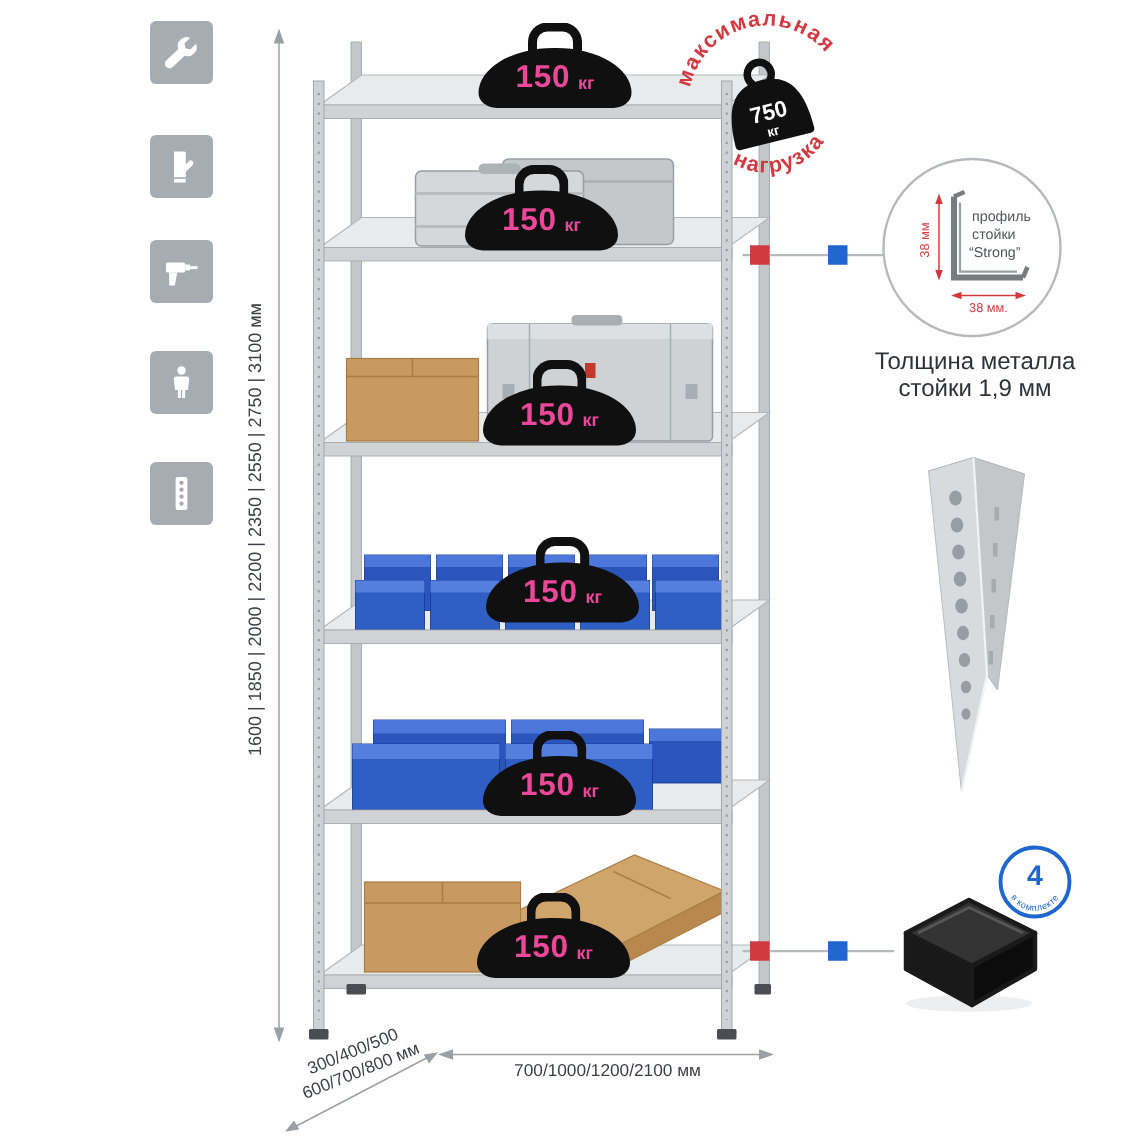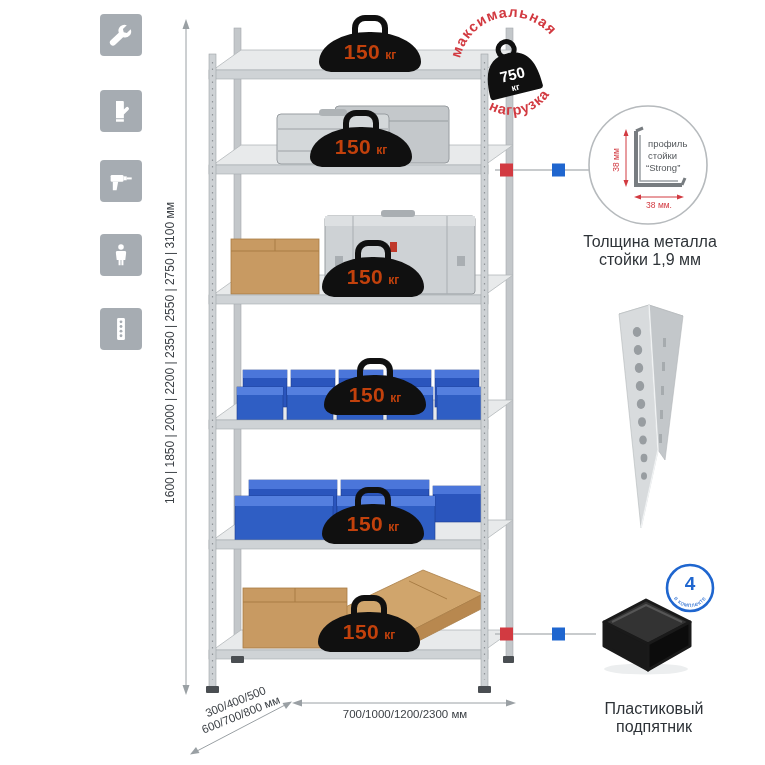--- a/index.html
+++ b/index.html
@@ -9,21 +9,21 @@
   .tool-icon{position:absolute;left:100px;width:42px;height:42px;background:#a6acb2;
              border-radius:4px;display:flex;align-items:center;justify-content:center;}
   
   .rack-svg{position:absolute;left:185px;top:10px;width:330px;height:700px;z-index:2;}
   .lines-layer{position:absolute;left:0;top:0;width:765px;height:765px;z-index:4;pointer-events:none;}
   
   .load-badge{position:absolute;z-index:6;display:flex;flex-direction:column;align-items:center;width:110px;}
   .lb-handle{width:24px;height:14px;border:6px solid #101010;border-bottom:none;border-radius:13px 13px 0 0;}
   .lb-body{margin-top:-3px;width:102px;height:40px;background:#101010;
            border-radius:50px 50px 12px 12px / 30px 30px 10px 10px;
-           display:flex;align-items:center;justify-content:center;gap:5px;color:#c2410c;}
+           display:flex;align-items:center;justify-content:center;gap:5px;color:#ec4899;}
   .lb-value{font-size:21px;font-weight:bold;letter-spacing:.5px;}
   .lb-unit{font-size:12px;font-weight:bold;margin-top:6px;}
   
   .stamp{position:absolute;left:444px;top:2px;width:134px;height:134px;transform:rotate(-14deg);z-index:7;}
   
   .height-label{position:absolute;left:-164px;top:346px;width:668px;text-align:center;
                 transform:rotate(-90deg);font-size:12px;color:#3a3f44;z-index:3;}
   .depth-label{position:absolute;left:181px;top:716px;width:112px;transform:rotate(-22deg);
                transform-origin:0 0;font-size:11.5px;line-height:14px;color:#3a3f44;text-align:center;z-index:3;}
   .width-label{position:absolute;left:302px;top:708px;width:206px;text-align:center;
@@ -279,21 +279,21 @@
       <text x="67" y="78" font-size="15" font-weight="bold" fill="#fff" text-anchor="middle">750</text>
       <text x="67" y="89" font-size="9" font-weight="bold" fill="#fff" text-anchor="middle">кг</text>
     </svg>
   </div>
 
   <div class="height-label">1600 | 1850 | 2000 | 2200 | 2350 | 2550 | 2750 | 3100 мм</div>
   <div class="depth-label">
     <div>300/400/500</div>
     <div>600/700/800 мм</div>
   </div>
-  <div class="width-label">700/1000/1200/2300 мм</div>
+  <div class="width-label">700/1000/1200/2100 мм</div>
 
   <svg class="profile-detail-svg" viewBox="0 0 124 124">
     <circle cx="62" cy="62" r="59" fill="#fff" stroke="#b6babd" stroke-width="1.6"></circle>
     <g>
       <path d="M50 28 L50 82 L96 82" stroke="#777c80" stroke-width="4" fill="none"></path>
       <path d="M54 32 L54 78 L92 78" stroke="#9ba0a4" stroke-width="1.5" fill="none"></path>
       <path d="M50 28 L57 25" stroke="#777c80" stroke-width="3" fill="none"></path>
       <path d="M96 82 L99 75" stroke="#777c80" stroke-width="3" fill="none"></path>
     </g>
     <g stroke="#d23a41" fill="#d23a41">
@@ -350,18 +350,14 @@
   <svg class="foot-badge-svg" viewBox="0 0 52 52">
     <defs>
       <path id="fbArc" d="M 8.1 32.5 A 19 19 0 0 0 43.9 32.5"></path>
     </defs>
     <circle cx="26" cy="26" r="23" fill="#fff" stroke="#1f66cf" stroke-width="2.6"></circle>
     <text x="26" y="28" font-size="19" font-weight="bold" fill="#1f66cf" text-anchor="middle">4</text>
     <text font-size="6" fill="#1f66cf" letter-spacing="0.4">
       <textPath href="#fbArc" startOffset="50%" text-anchor="middle">в комплекте</textPath>
     </text>
   </svg>
-  <div class="detail-caption caption-foot">
-    <div>Пластиковый</div>
-    <div>подпятник</div>
-  </div>
 
 </div>
 
 </body></html>

